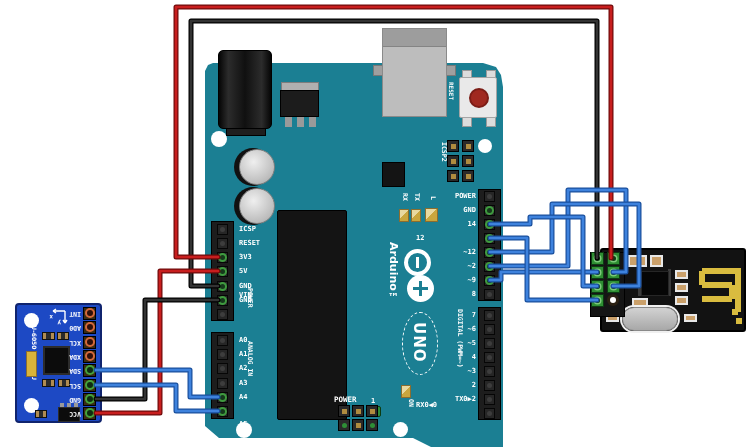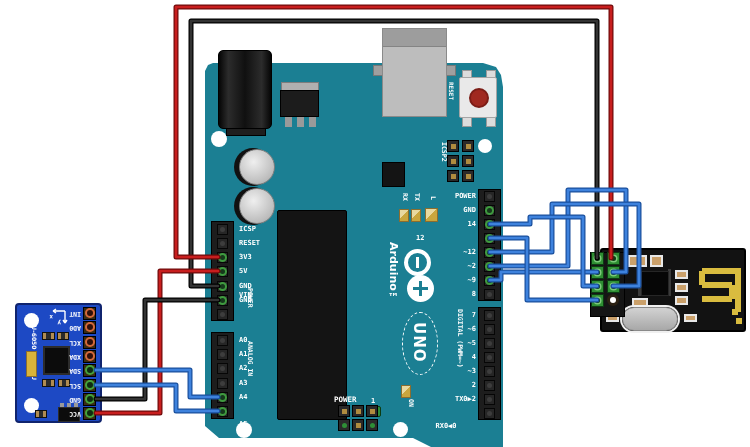--- a/index.html
+++ b/index.html
@@ -244,21 +244,21 @@
       <div class="c"></div>
     </div>
     <div class="lbl" style="left:416px;top:381.5px;width:60px;text-align:right;z-index:6">2</div>
     <div class="pinsq" style="left:484px;top:393.5px;z-index:5">
       <div class="c"></div>
     </div>
     <div class="lbl" style="left:416px;top:395.5px;width:60px;text-align:right;z-index:6">TX0▶2</div>
     <div class="pinsq" style="left:484px;top:407.5px;z-index:5">
       <div class="c"></div>
     </div>
-    <div class="lbl" style="left:416px;top:423px;width:60px;text-align:center;z-index:6">RX0◀0</div>
+    <div class="lbl" style="left:416px;top:402px;width:60px;text-align:left;z-index:6">RX0◀0</div>
     <div class="strip" style="left:211px;top:221px;width:23px;height:100px;z-index:4"></div>
     <div class="pinsq" style="left:217px;top:223.5px;z-index:5">
       <div class="c"></div>
     </div>
     <div class="lbl" style="left:239px;top:225.5px;z-index:6">ICSP</div>
     <div class="pinsq" style="left:217px;top:237.5px;z-index:5">
       <div class="c"></div>
     </div>
     <div class="lbl" style="left:239px;top:239.5px;z-index:6">RESET</div>
     <div class="pinsq g" style="left:217px;top:251.5px;z-index:5">

